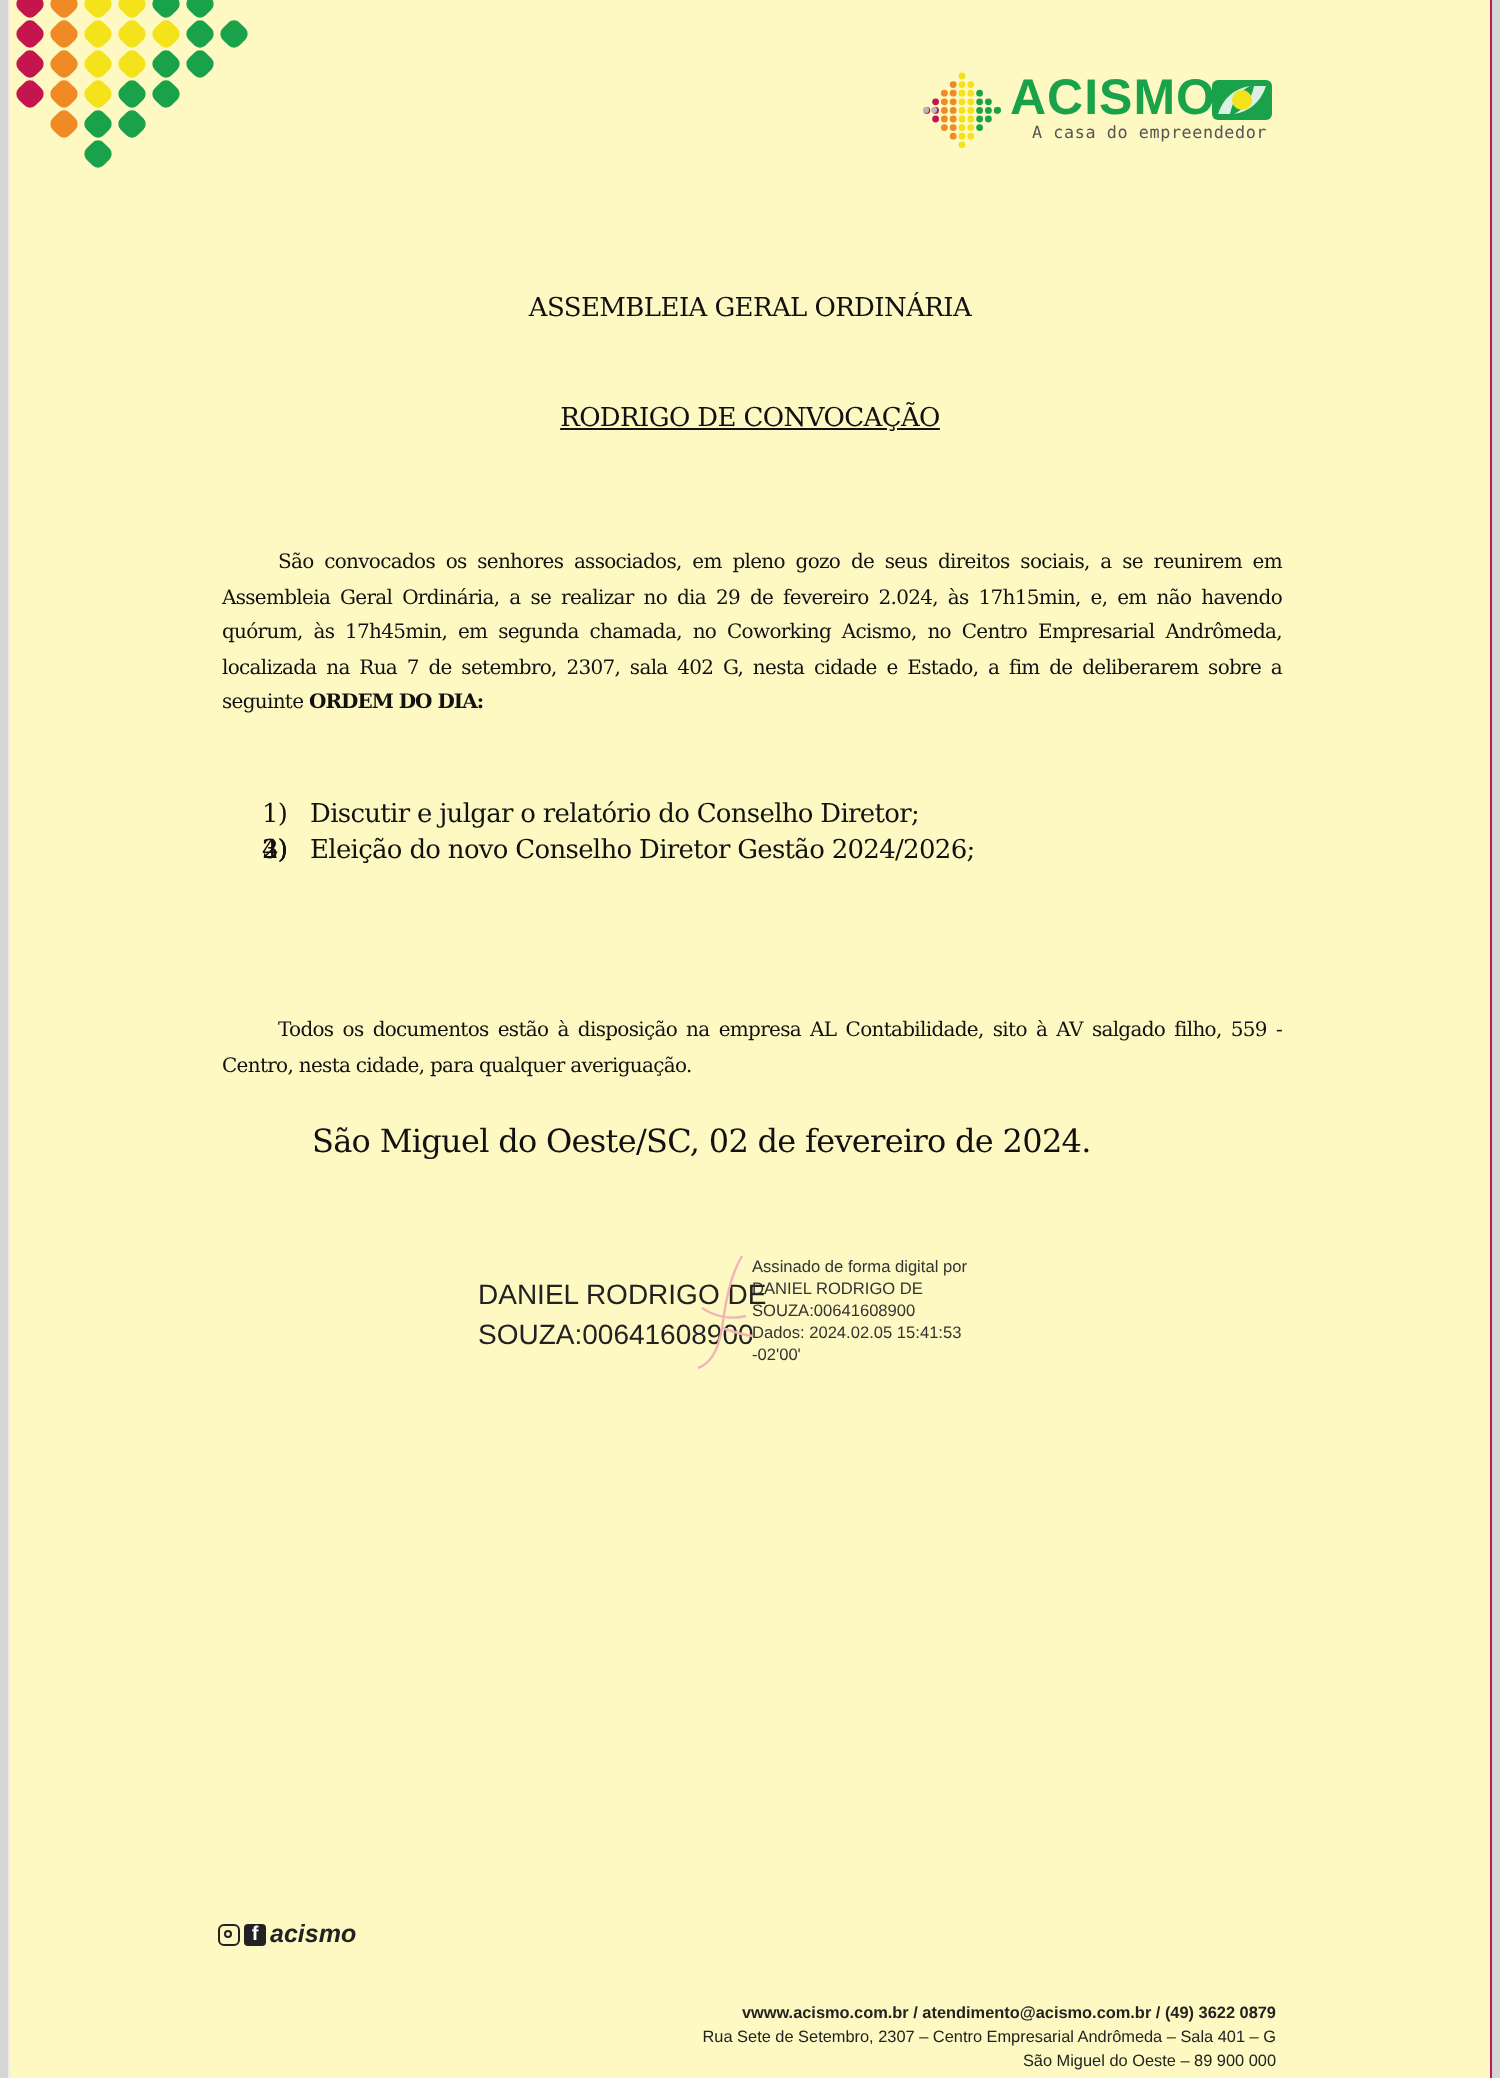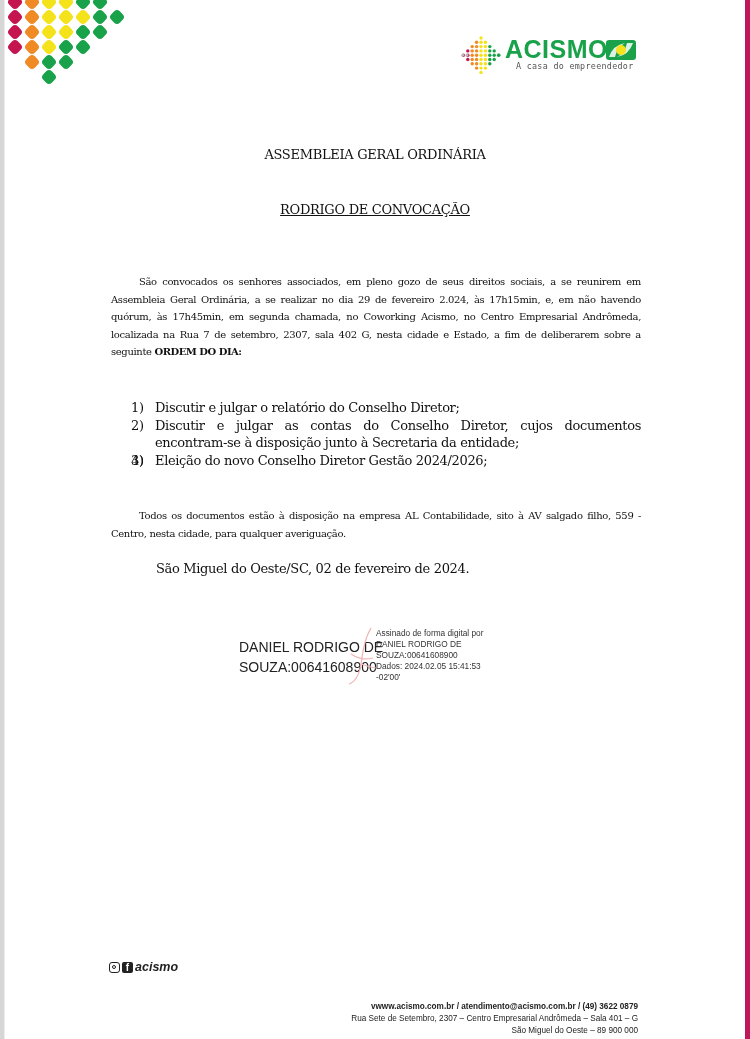--- a/index.html
+++ b/index.html
@@ -4,22 +4,22 @@
 <style>
   html, body { margin: 0; padding: 0; }
   body {
     width: 750px; height: 1039px; position: relative; overflow: hidden;
     background: #d6d6d6;
     font-family: "DejaVu Serif", serif;
     color: #111;
   }
   .page {
     position: absolute; left: 4px; top: 0; width: 740px; height: 1039px;
-    background: #ffffff;
-    border-left: 1px solid #ececec; border-right: 5px solid #be185d;
+    background: #fef9c3;
+    border-left: 1px solid #ececec; border-right: 1px solid #be185d;
   }
   .corner-dots { position: absolute; left: 0; top: 0; }
   .logo { position: absolute; left: 454px; top: 34px; width: 190px; height: 44px; }
   .logo-mark { position: absolute; left: 0; top: 0; }
   .logo-word {
     position: absolute; left: 46px; top: 0px;
     font-family: "Liberation Sans", sans-serif; font-weight: bold;
     font-size: 25px; color: #1aa24a; letter-spacing: 0.5px; line-height: 30px;
   }
   .logo-sun { position: absolute; left: 146px; top: 5px; }
@@ -40,21 +40,21 @@
   .p1 { top: 273px; }
   .p1 .indent, .p2 .indent { display: inline-block; width: 28px; }
   .p1 b { letter-spacing: -0.5px; }
   .agenda {
     position: absolute; left: 130px; width: 506px; top: 399px;
     font-size: 13px; line-height: 17.6px; letter-spacing: -0.35px; margin: 0; padding: 0; list-style: none;
   }
   .agenda li { position: relative; padding-left: 20px; text-align: justify; }
   .agenda .num { position: absolute; left: -4px; top: 0; }
   .p2 { top: 507px; }
-  .date-line { position: absolute; left: 151px; top: 561px; font-size: 13px; letter-spacing: -0.35px; }
+  .date-line { position: absolute; left: 151px; top: 561px; font-size: 16px; letter-spacing: -0.35px; }
   .sig-name {
     position: absolute; left: 234px; top: 637px;
     font-family: "Liberation Sans", sans-serif; font-size: 14px; line-height: 20px; color: #222;
   }
   .sig-mark { position: absolute; left: 336px; top: 624px; }
   .sig-details {
     position: absolute; left: 371px; top: 628px;
     font-family: "Liberation Sans", sans-serif; font-size: 8.3px; line-height: 11px; color: #333;
   }
   .signer {
@@ -172,21 +172,21 @@
     <span class="logo-tag">A casa do empreendedor</span>
   </div>
 
   <div class="title t1">ASSEMBLEIA GERAL ORDINÁRIA</div>
   <div class="title t2">RODRIGO DE CONVOCAÇÃO</div>
 
   <div class="body-text p1"><span class="indent"></span><span>São convocados os senhores associados, em pleno gozo de seus direitos sociais, a se reunirem em Assembleia Geral Ordinária, a se realizar no dia 29 de fevereiro 2.024, às 17h15min, e, em não havendo quórum, às 17h45min, em segunda chamada, no Coworking Acismo, no Centro Empresarial Andrômeda, localizada na Rua 7 de setembro, 2307, sala 402 G, nesta cidade e Estado, a fim de deliberarem sobre a seguinte </span><b>ORDEM DO DIA:</b></div>
 
   <ol class="agenda">
     <li><span class="num">1)</span><span>Discutir e julgar o relatório do Conselho Diretor;</span></li>
-    <li><span class="num">2)</span><span>Discutir e julgar as contas do Conselho Diretor, cujos documentos encontram-se à disposição junto à Secretaria da entidade;</span></li>
+    <li><span class="num">2)</span></li>
     <li><span class="num">3)</span></li>
     <li><span class="num">4)</span><span>Eleição do novo Conselho Diretor Gestão 2024/2026;</span></li>
   </ol>
 
   <div class="body-text p2"><span class="indent"></span><span>Todos os documentos estão à disposição na empresa AL Contabilidade, sito à AV salgado filho, 559 - Centro, nesta cidade, para qualquer averiguação.</span></div>
 
   <div class="date-line">São Miguel do Oeste/SC, 02 de fevereiro de 2024.</div>
 
   <div class="sig-name">
     <div>DANIEL RODRIGO DE</div>

